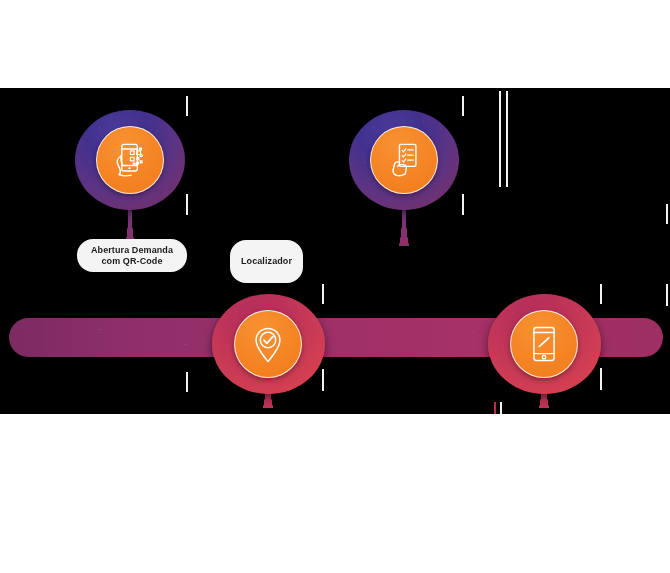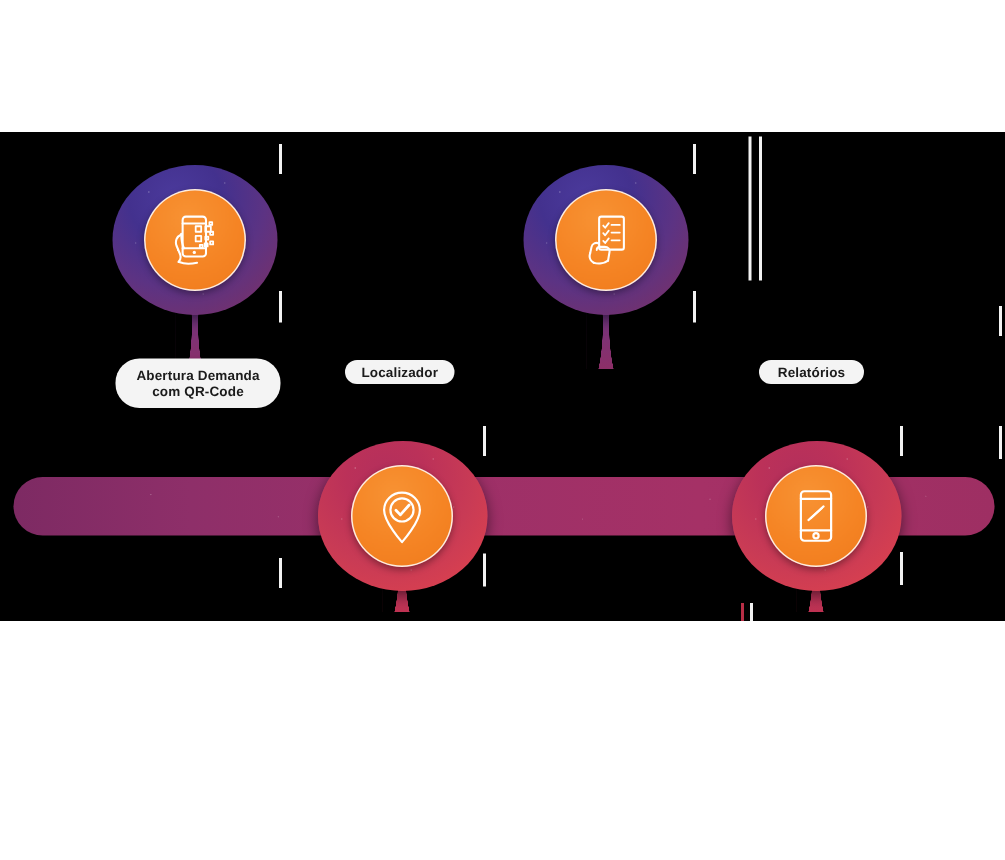--- a/index.html
+++ b/index.html
@@ -11,20 +11,21 @@
     width: 670px;
     height: 573px;
     font-family: "Liberation Sans", sans-serif;
     overflow: hidden;
   }
   #stage {
     position: relative;
     width: 670px;
     height: 573px;
     background: #ffffff;
+    border-radius: 12px;
   }
   
   #canvas-band {
     position: absolute;
     left: 0;
     top: 88px;
     width: 670px;
     height: 326px;
     background: #000000;
     overflow: hidden;
@@ -80,21 +81,21 @@
       radial-gradient(1.2px 1.2px at 58% 72%, rgba(255,255,255,0.20), transparent 60%),
       radial-gradient(1.2px 1.2px at 71% 38%, rgba(255,255,255,0.25), transparent 60%),
       radial-gradient(1.2px 1.2px at 85% 60%, rgba(255,255,255,0.22), transparent 60%),
       radial-gradient(1.2px 1.2px at 93% 33%, rgba(255,255,255,0.18), transparent 60%);
     pointer-events: none;
   }
 
   
   .pill {
     position: absolute;
-    height: 16px;
+    height: 43px;
     border-radius: 16px;
     background: #f4f4f4;
     box-shadow: 0 1px 3px rgba(0,0,0,0.35);
     display: flex;
     align-items: center;
     justify-content: center;
     text-align: center;
     z-index: 5;
     color: #1b1b1b;
     font-weight: bold;
@@ -265,23 +266,20 @@
         <span>Abertura Demanda</span><br>
         <span>com QR-Code</span>
       </span>
     </div>
 
     <div class="pill" style="left:230px; top:152px; width:73px;">
       <span>Localizador</span>
     </div>
 
 
-    <div class="pill" style="left:506px; top:152px; width:70px;">
-      <span>Relatórios</span>
-    </div>
 
     <div class="tick" style="left:186px; top:8px;  height:20px;"></div>
     <div class="tick" style="left:186px; top:106px; height:21px;"></div>
     <div class="tick" style="left:186px; top:284px; height:20px;"></div>
     <div class="tick" style="left:322px; top:196px; height:20px;"></div>
     <div class="tick" style="left:322px; top:281px; height:22px;"></div>
     <div class="tick" style="left:462px; top:8px;  height:20px;"></div>
     <div class="tick" style="left:462px; top:106px; height:21px;"></div>
     <div class="tick" style="left:499px; top:3px;  height:96px;"></div>
     <div class="tick" style="left:506px; top:3px;  height:96px;"></div>

